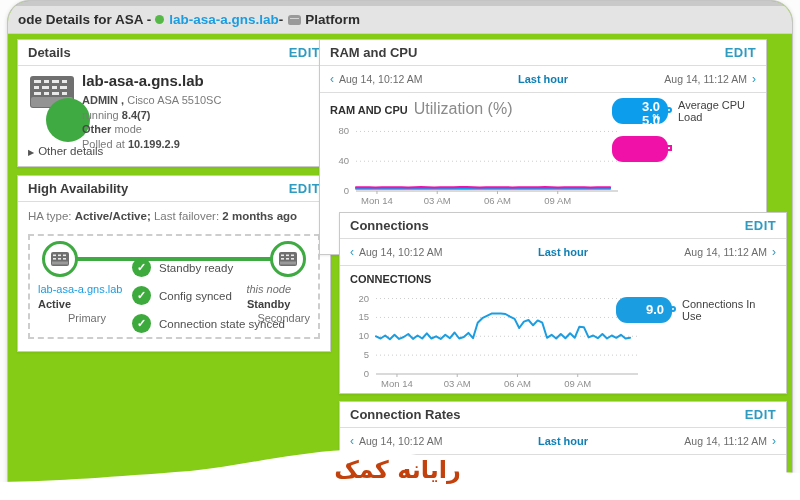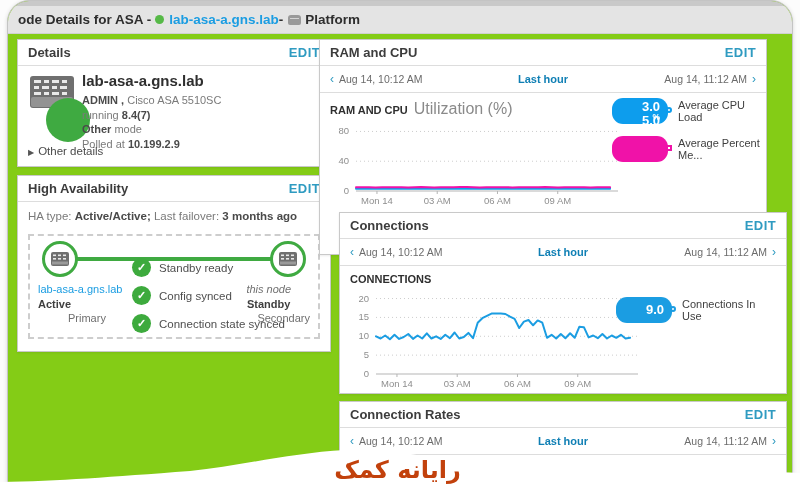--- a/index.html
+++ b/index.html
@@ -149,21 +149,21 @@
       </div>
     </div>
 
     <div class="panel" style="left:9px; top:174px; width:314px; height:177px;">
       <div class="panel-header">
         <span class="panel-title">High Availability</span>
         <span class="edit-link">EDIT</span>
       </div>
       <div class="ha-line">
         <span>HA type:</span> <b>Active/Active;</b>
-        <span>Last failover:</span> <b>3 months ago</b>
+        <span>Last failover:</span> <b>2 months ago</b>
       </div>
       <div class="ha-box">
         <div class="ha-connector"></div>
         <div class="ha-node left">
           <svg width="18" height="14" viewBox="0 0 18 14">
             <rect width="18" height="14" rx="2" fill="#6f6f6f"></rect>
             <g fill="#e9e9e9">
                 <rect x="2" y="2.5" width="3" height="1.6"></rect>
                 <rect x="7" y="2.5" width="3" height="1.6"></rect>
                 <rect x="12" y="2.5" width="3" height="1.6"></rect>
@@ -261,21 +261,20 @@
             <span class="marker circle" style="border-color: rgb(13, 157, 237);"></span>
           </div>
           <span class="legend-label">Average CPU Load</span>
         </div>
         <div class="legend-row">
           <div class="badge" style="background: rgb(240, 18, 168); gap: 48px;">
             <span class="num">5.0</span>
             <span class="unit">%</span>
             <span class="marker" style="border-color: rgb(240, 18, 168);"></span>
           </div>
-          <span class="legend-label">Average Percent Me...</span>
         </div>
       </div>
     </div>
 
     <div class="panel" style="left:331px; top:211px; width:448px; height:182px;">
       <div class="panel-header">
         <span class="panel-title">Connections</span>
         <span class="edit-link">EDIT</span>
       </div>
       <div class="timebar">

